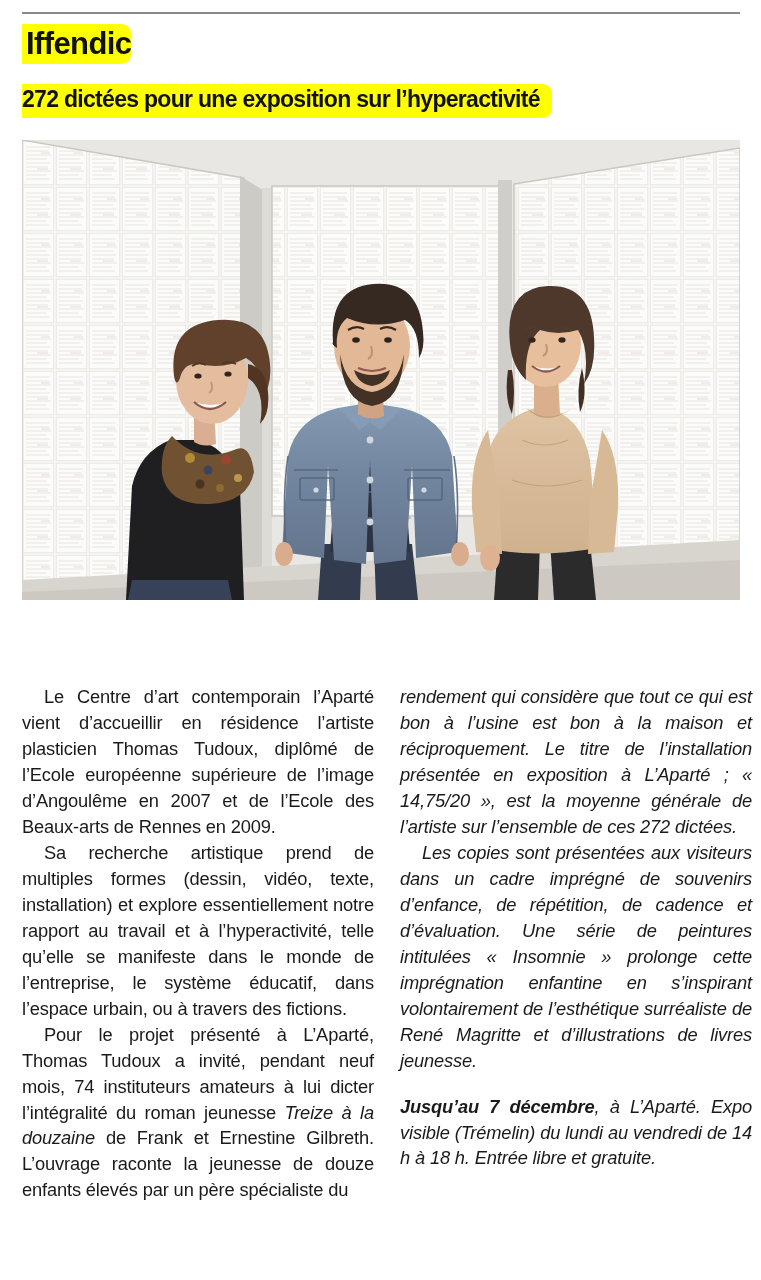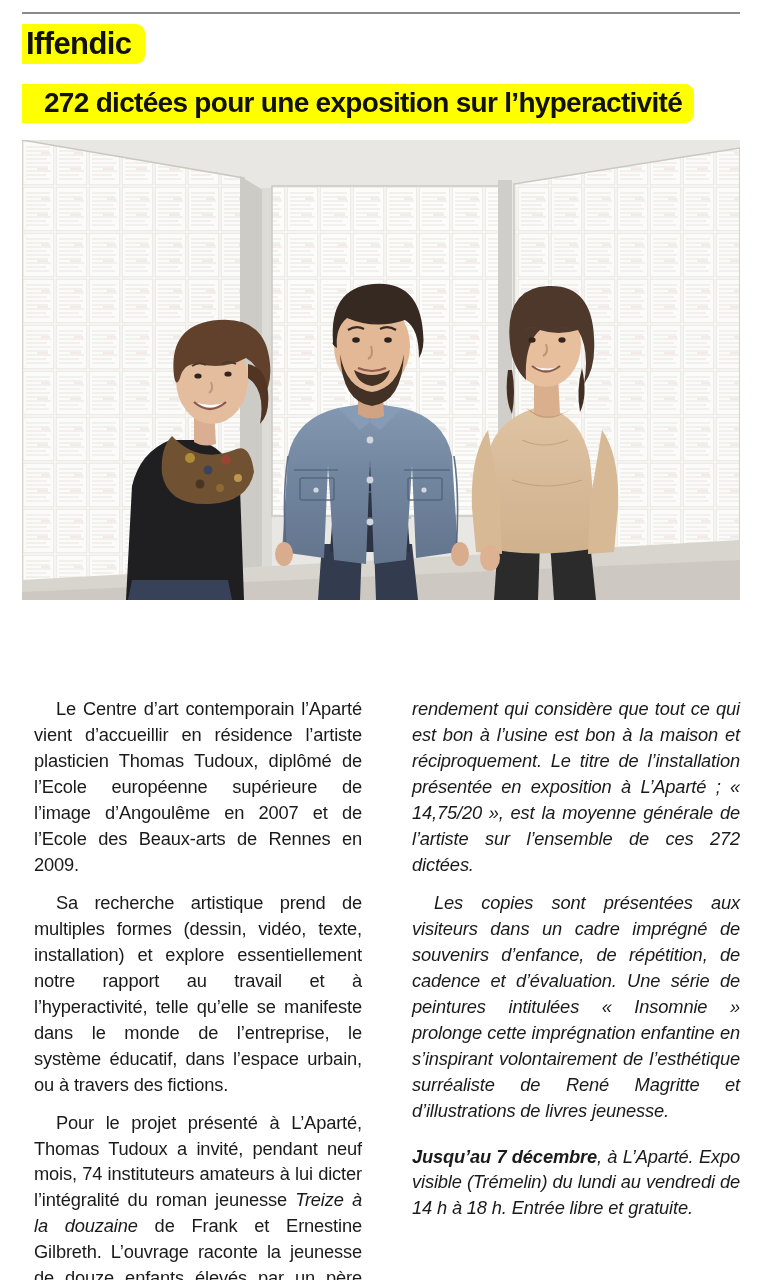--- a/index.html
+++ b/index.html
@@ -37,41 +37,41 @@
   .kicker-wrap {
     position: absolute;
     left: 22px;
     top: 24px;
     height: 44px;
   }
   .kicker {
     display: inline-block;
     background: #ffff00;
     border-radius: 0 9px 9px 0;
-    padding: 3px 14px 4px 4px;
+    padding: 3px 0 4px 4px;
     font-size: 31px;
     font-weight: bold;
     letter-spacing: -0.6px;
     line-height: 1.08;
     color: #111111;
     font-family: "Liberation Sans", sans-serif;
   }
 
   
   .headline-wrap {
     position: absolute;
     left: 22px;
     top: 84px;
   }
   .headline {
     display: inline-block;
     background: #ffff00;
     border-radius: 0 9px 9px 0;
-    padding: 3px 12px 5px 22px;
-    font-size: 28px;
+    padding: 3px 12px 5px 0;
+    font-size: 23px;
     font-weight: bold;
     letter-spacing: -0.7px;
     line-height: 1.12;
     color: #111111;
   }
 
   
   .photo {
     position: absolute;
     left: 22px;
@@ -105,21 +105,21 @@
     line-height: 1.42;
     text-align: justify;
     color: #1a1a1a;
     letter-spacing: -0.15px;
     hyphens: manual;
   }
   .col-left  { left: 22px; }
   .col-right { left: 400px; font-style: italic; }
 
   .col p {
-    margin: 12px;
+    margin: 0;
   }
   .col p.indent {
     text-indent: 22px;
   }
   .col p.cont {
     text-indent: 0;
   }
   .col em {
     font-style: italic;
   }

